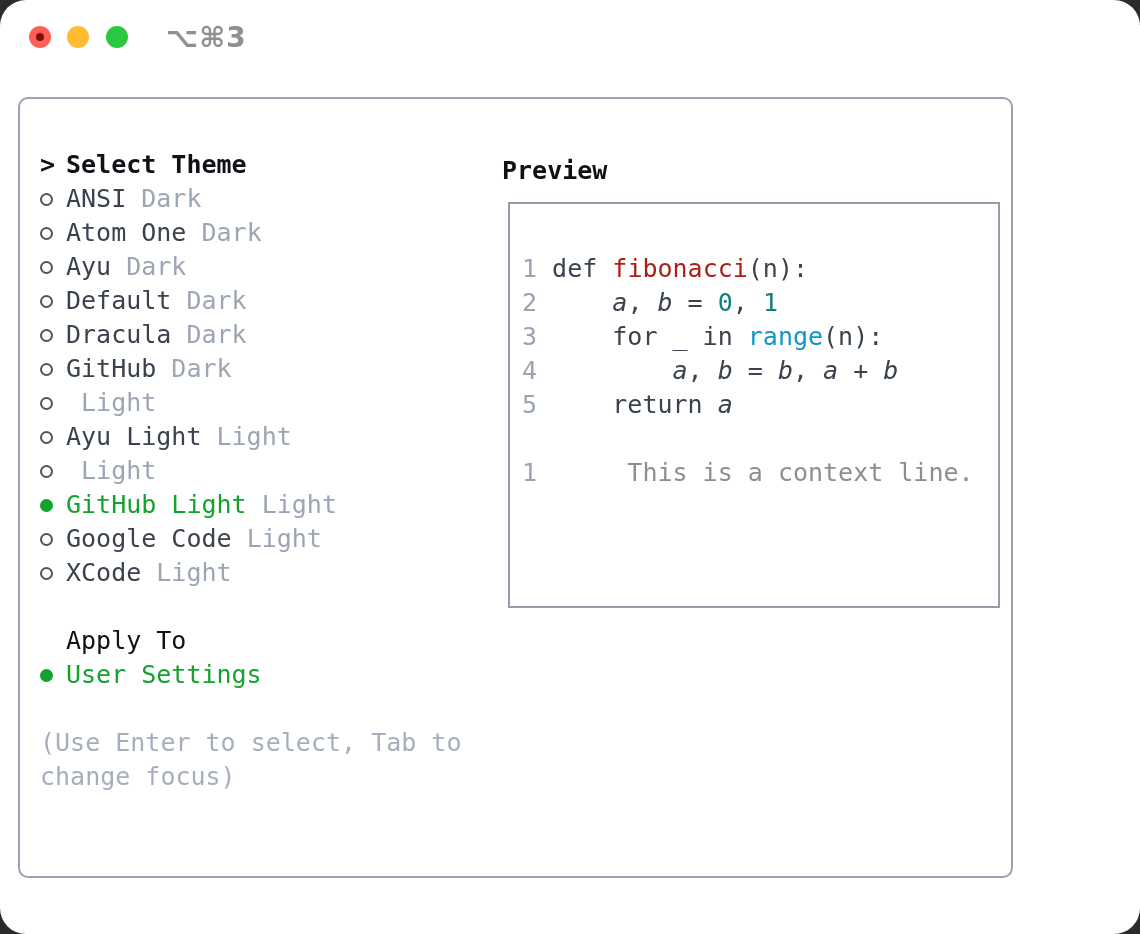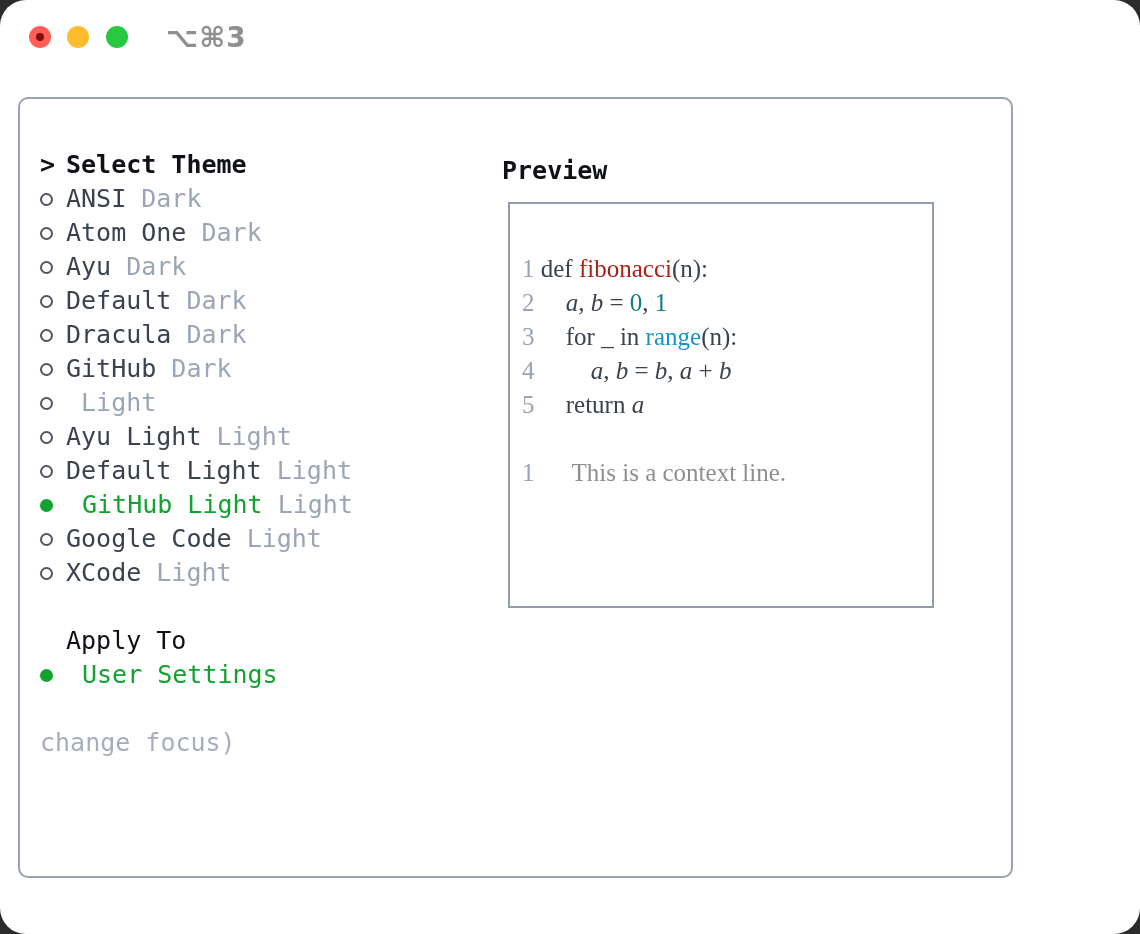--- a/index.html
+++ b/index.html
@@ -36,30 +36,30 @@
   
   .sidebar{position:absolute;left:20px;top:49px;}
   .row{height:34px;display:flex;align-items:center;white-space:pre;}
   .marker{width:26px;flex:none;display:flex;align-items:center;}
   .prefix{font-weight:bold;color:var(--header);}
   .circle{width:13px;height:13px;border:2px solid var(--radio);border-radius:50%;box-sizing:border-box;}
   .circle.filled{background:var(--green);border-color:var(--green);}
   .row-header .label{font-weight:bold;color:var(--header);}
   .subheader .label{color:var(--header);}
   .tname{color:var(--text-dark);}
-  .tname.selected{color:var(--green);margin-left:16px;}
+  .tname.selected{color:var(--green);}
   .variant{color:var(--muted);}
   .spacer{height:34px;}
   .hint{color:var(--hint);}
   
   .preview-header{position:absolute;left:482px;top:55px;height:34px;line-height:34px;font-weight:bold;color:var(--header);}
   .preview-box{
-    position:absolute;left:488px;top:103px;width:426px;height:406px;box-sizing:border-box;
+    position:absolute;left:488px;top:103px;width:492px;height:406px;box-sizing:border-box;
     border:2px solid var(--box-border);background:var(--window-bg);
-    padding:48px 16px 0 12px;overflow:hidden;font-family:Liberation Serif, serif;
+    padding:48px 16px 0 12px;overflow:hidden;
   }
   .pline{height:34px;white-space:pre;}
   .seg-ln{color:var(--linenum);}
   .seg-pl{color:var(--text-dark);}
   .seg-fn{color:var(--func);}
   .seg-lit{color:var(--lit);}
   .seg-bi{color:var(--builtin);}
   .seg-va{color:var(--text-dark);font-style:italic;}
   .seg-ctx{color:var(--ctx);}
   .seg-del{color:var(--del);}
@@ -88,38 +88,39 @@
 
       <div id="theme-list">
           <div class="row"><span class="marker"><span class="circle"></span></span><span class="tname">ANSI</span><span class="variant"> Dark</span></div>
           <div class="row"><span class="marker"><span class="circle"></span></span><span class="tname">Atom One</span><span class="variant"> Dark</span></div>
           <div class="row"><span class="marker"><span class="circle"></span></span><span class="tname">Ayu</span><span class="variant"> Dark</span></div>
           <div class="row"><span class="marker"><span class="circle"></span></span><span class="tname">Default</span><span class="variant"> Dark</span></div>
           <div class="row"><span class="marker"><span class="circle"></span></span><span class="tname">Dracula</span><span class="variant"> Dark</span></div>
           <div class="row"><span class="marker"><span class="circle"></span></span><span class="tname">GitHub</span><span class="variant"> Dark</span></div>
           <div class="row"><span class="marker"><span class="circle"></span></span><span class="variant"> Light</span></div>
           <div class="row"><span class="marker"><span class="circle"></span></span><span class="tname">Ayu Light</span><span class="variant"> Light</span></div>
-          <div class="row"><span class="marker"><span class="circle"></span></span><span class="tname">Default Light</span><span class="variant"> Light</span></div>
+          <div class="row"><span class="marker"><span class="circle"></span></span><span class="variant"> Light</span></div>
           <div class="row"><span class="marker"><span class="circle filled"></span></span><span class="tname selected">GitHub Light</span><span class="variant"> Light</span></div>
           <div class="row"><span class="marker"><span class="circle"></span></span><span class="tname">Google Code</span><span class="variant"> Light</span></div>
           <div class="row"><span class="marker"><span class="circle"></span></span><span class="tname">XCode</span><span class="variant"> Light</span></div>
         </div>
 
       <div class="spacer"></div>
 
       <div class="row subheader">
         <span class="marker"></span><span class="label">Apply To</span>
       </div>
 
       <div id="apply-list">
           <div class="row"><span class="marker"><span class="circle filled"></span></span><span class="tname selected">User Settings</span></div>
         </div>
 
       <div class="spacer"></div>
 
+      <div class="row hint">(Use Enter to select, Tab to</div>
       <div class="row hint">change focus)</div>
     </div>
 
     <div class="preview-header">Preview</div>
 
     <div class="preview-box">
       <div id="preview-code">
           <div class="pline"><span class="seg-ln">1 </span><span class="seg-pl">def </span><span class="seg-fn">fibonacci</span><span class="seg-pl">(n):</span></div>
           <div class="pline"><span class="seg-ln">2 </span><span class="seg-pl">    </span><span class="seg-va">a</span><span class="seg-pl">, </span><span class="seg-va">b</span><span class="seg-pl"> = </span><span class="seg-lit">0</span><span class="seg-pl">, </span><span class="seg-lit">1</span></div>
           <div class="pline"><span class="seg-ln">3 </span><span class="seg-pl">    for _ in </span><span class="seg-bi">range</span><span class="seg-pl">(n):</span></div>

